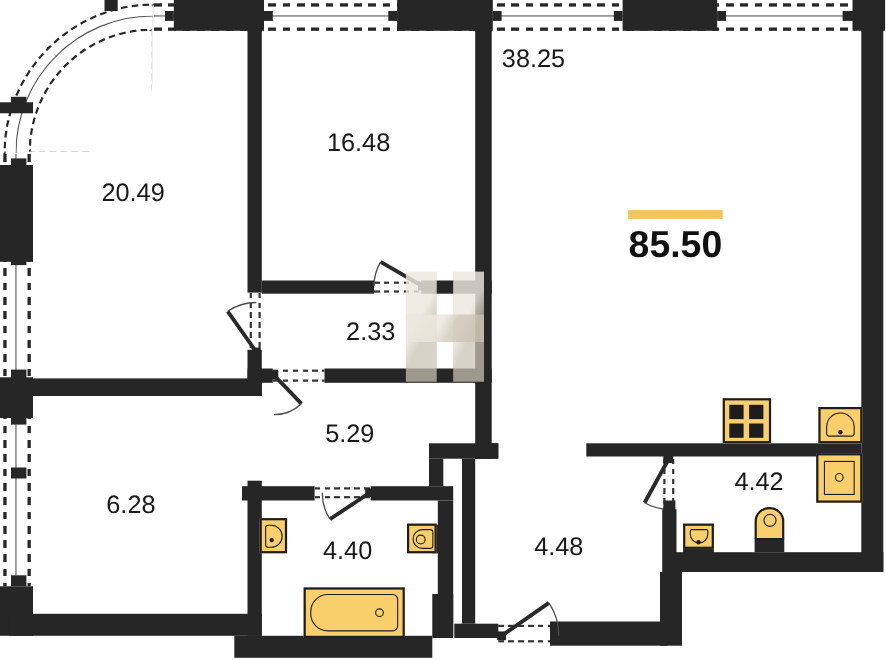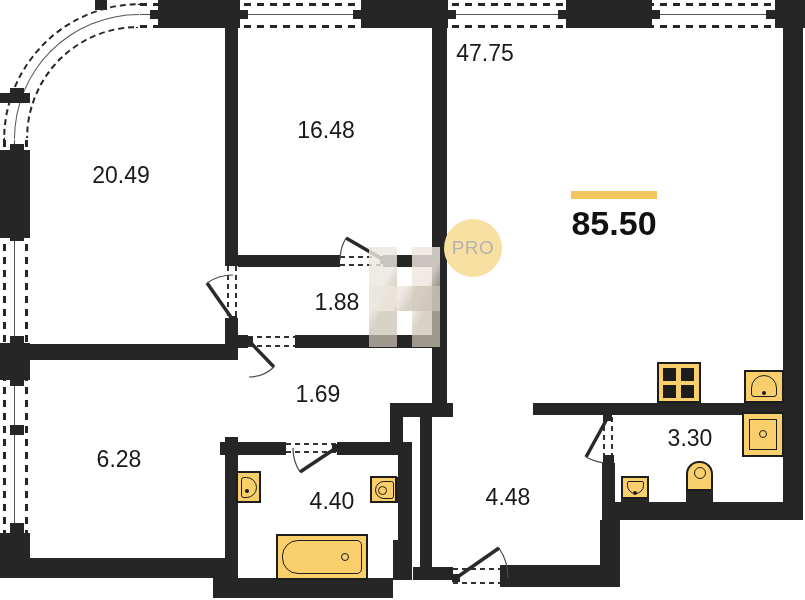--- a/index.html
+++ b/index.html
@@ -180,27 +180,26 @@
     <i class="fxi" style="left:4px;top:4px;width:80px;height:34px;border-radius:16px 5px 5px 16px"></i>
     <i class="ring" style="left:63px;top:17px;width:8px;height:8px"></i>
   </div>
 
   <div>
     <i class="wm" style="left:369px;top:247px;width:28px;height:100px"></i>
     <i class="wm" style="left:412px;top:247px;width:28px;height:100px"></i>
     <i class="wm" style="left:369px;top:286px;width:71px;height:25px"></i>
   </div>
 
-  <div class="lbl" style="left:485px;top:53px">47.75</div>
+  <div class="lbl" style="left:485px;top:53px">38.25</div>
   <div class="lbl" style="left:326px;top:130px">16.48</div>
   <div class="lbl" style="left:121px;top:175px">20.49</div>
-  <div class="lbl" style="left:337px;top:302px">1.88</div>
-  <div class="lbl" style="left:318px;top:394px">1.69</div>
+  <div class="lbl" style="left:337px;top:302px">2.33</div>
+  <div class="lbl" style="left:318px;top:394px">5.29</div>
   <div class="lbl" style="left:119px;top:459px">6.28</div>
-  <div class="lbl" style="left:332px;top:501px">4.40</div>
+  <div class="lbl" style="left:316px;top:501px">4.40</div>
   <div class="lbl" style="left:508px;top:497px">4.48</div>
-  <div class="lbl" style="left:690px;top:438px">3.30</div>
+  <div class="lbl" style="left:690px;top:438px">4.42</div>
 
   <div class="accentbar"></div>
   <div class="total" style="left:614px;top:223px">85.50</div>
 
-  <div class="badge">PRO</div>
 </div>
 
 </body></html>

